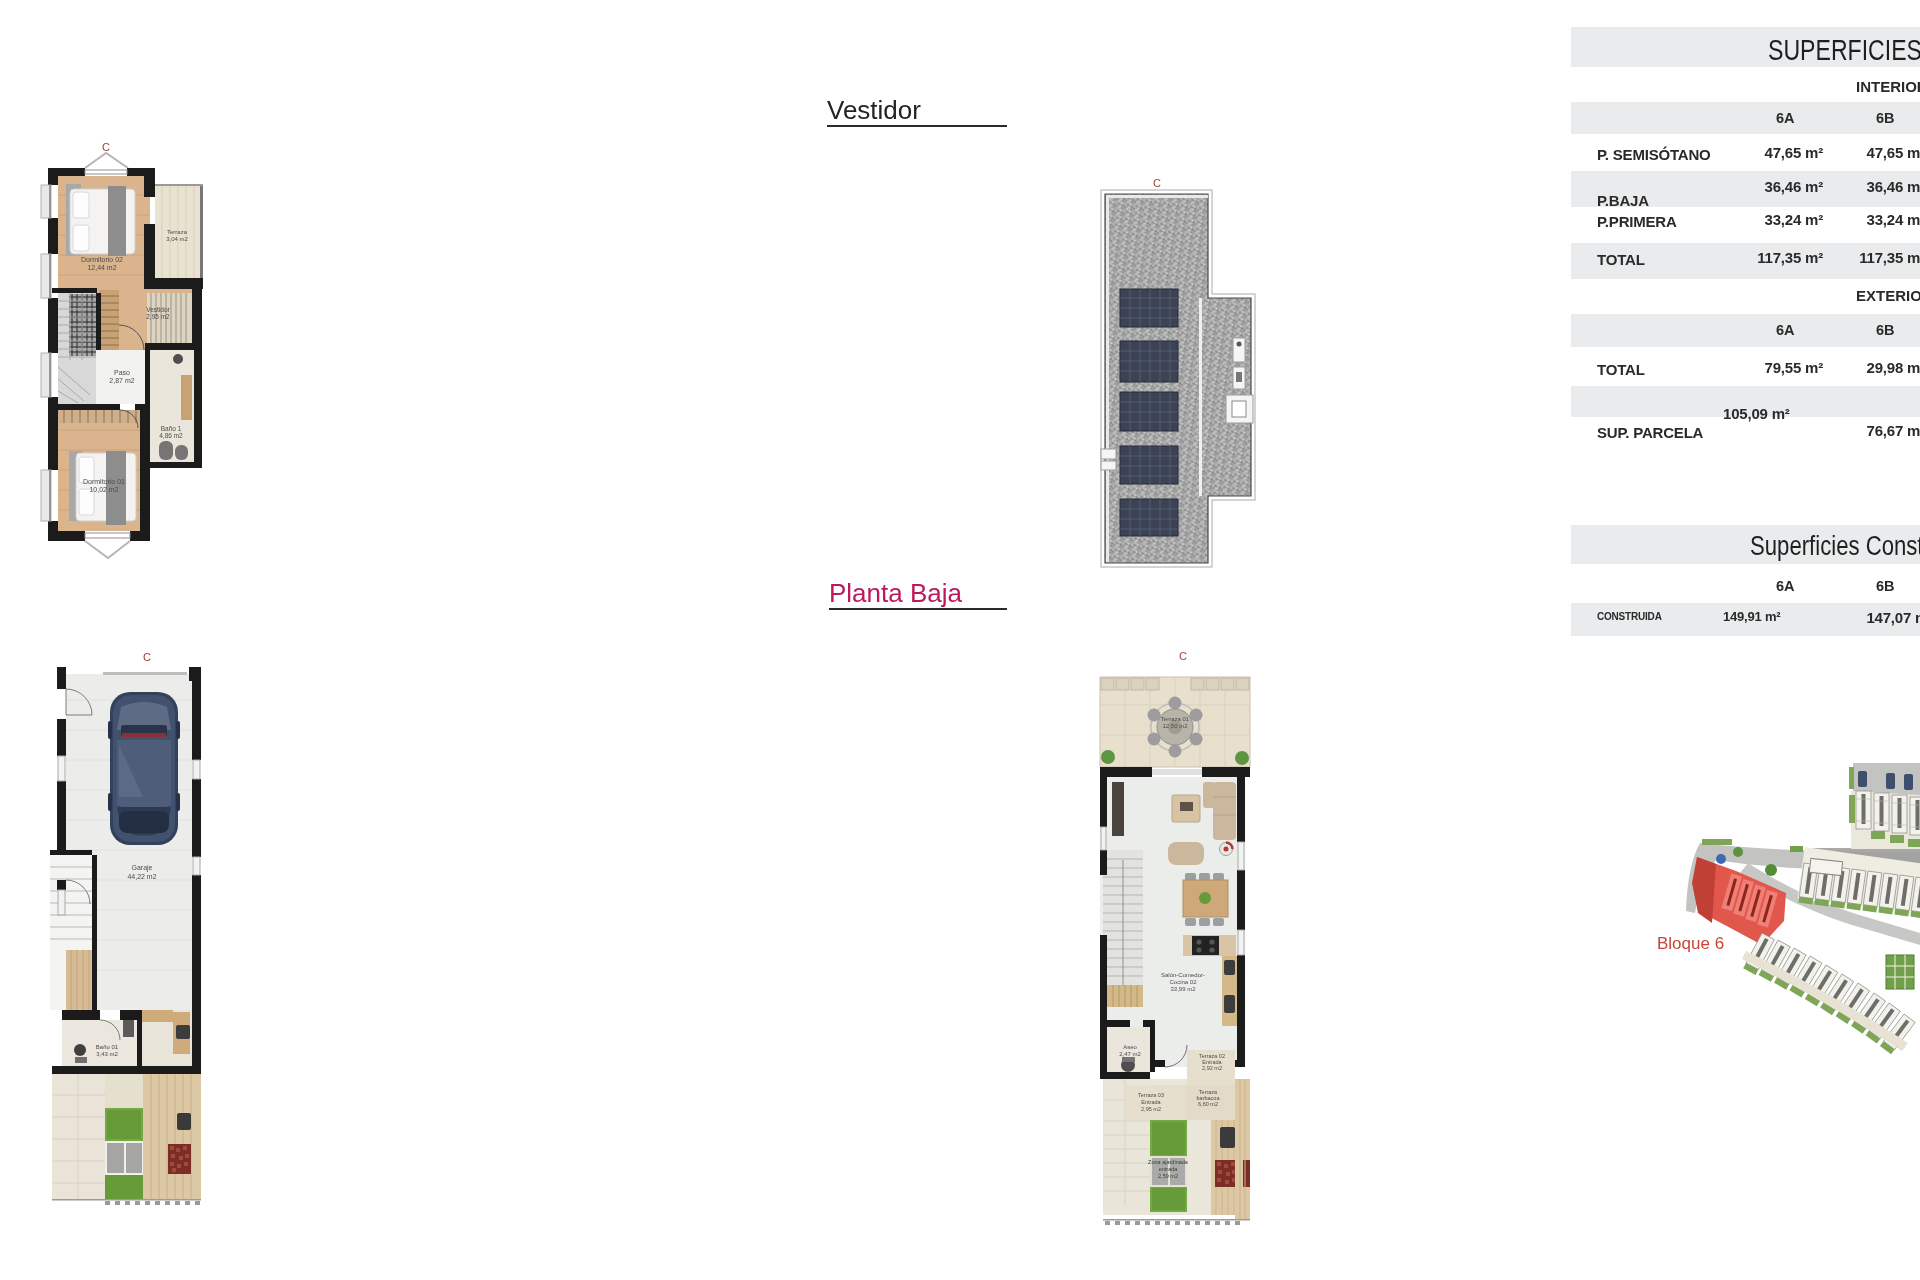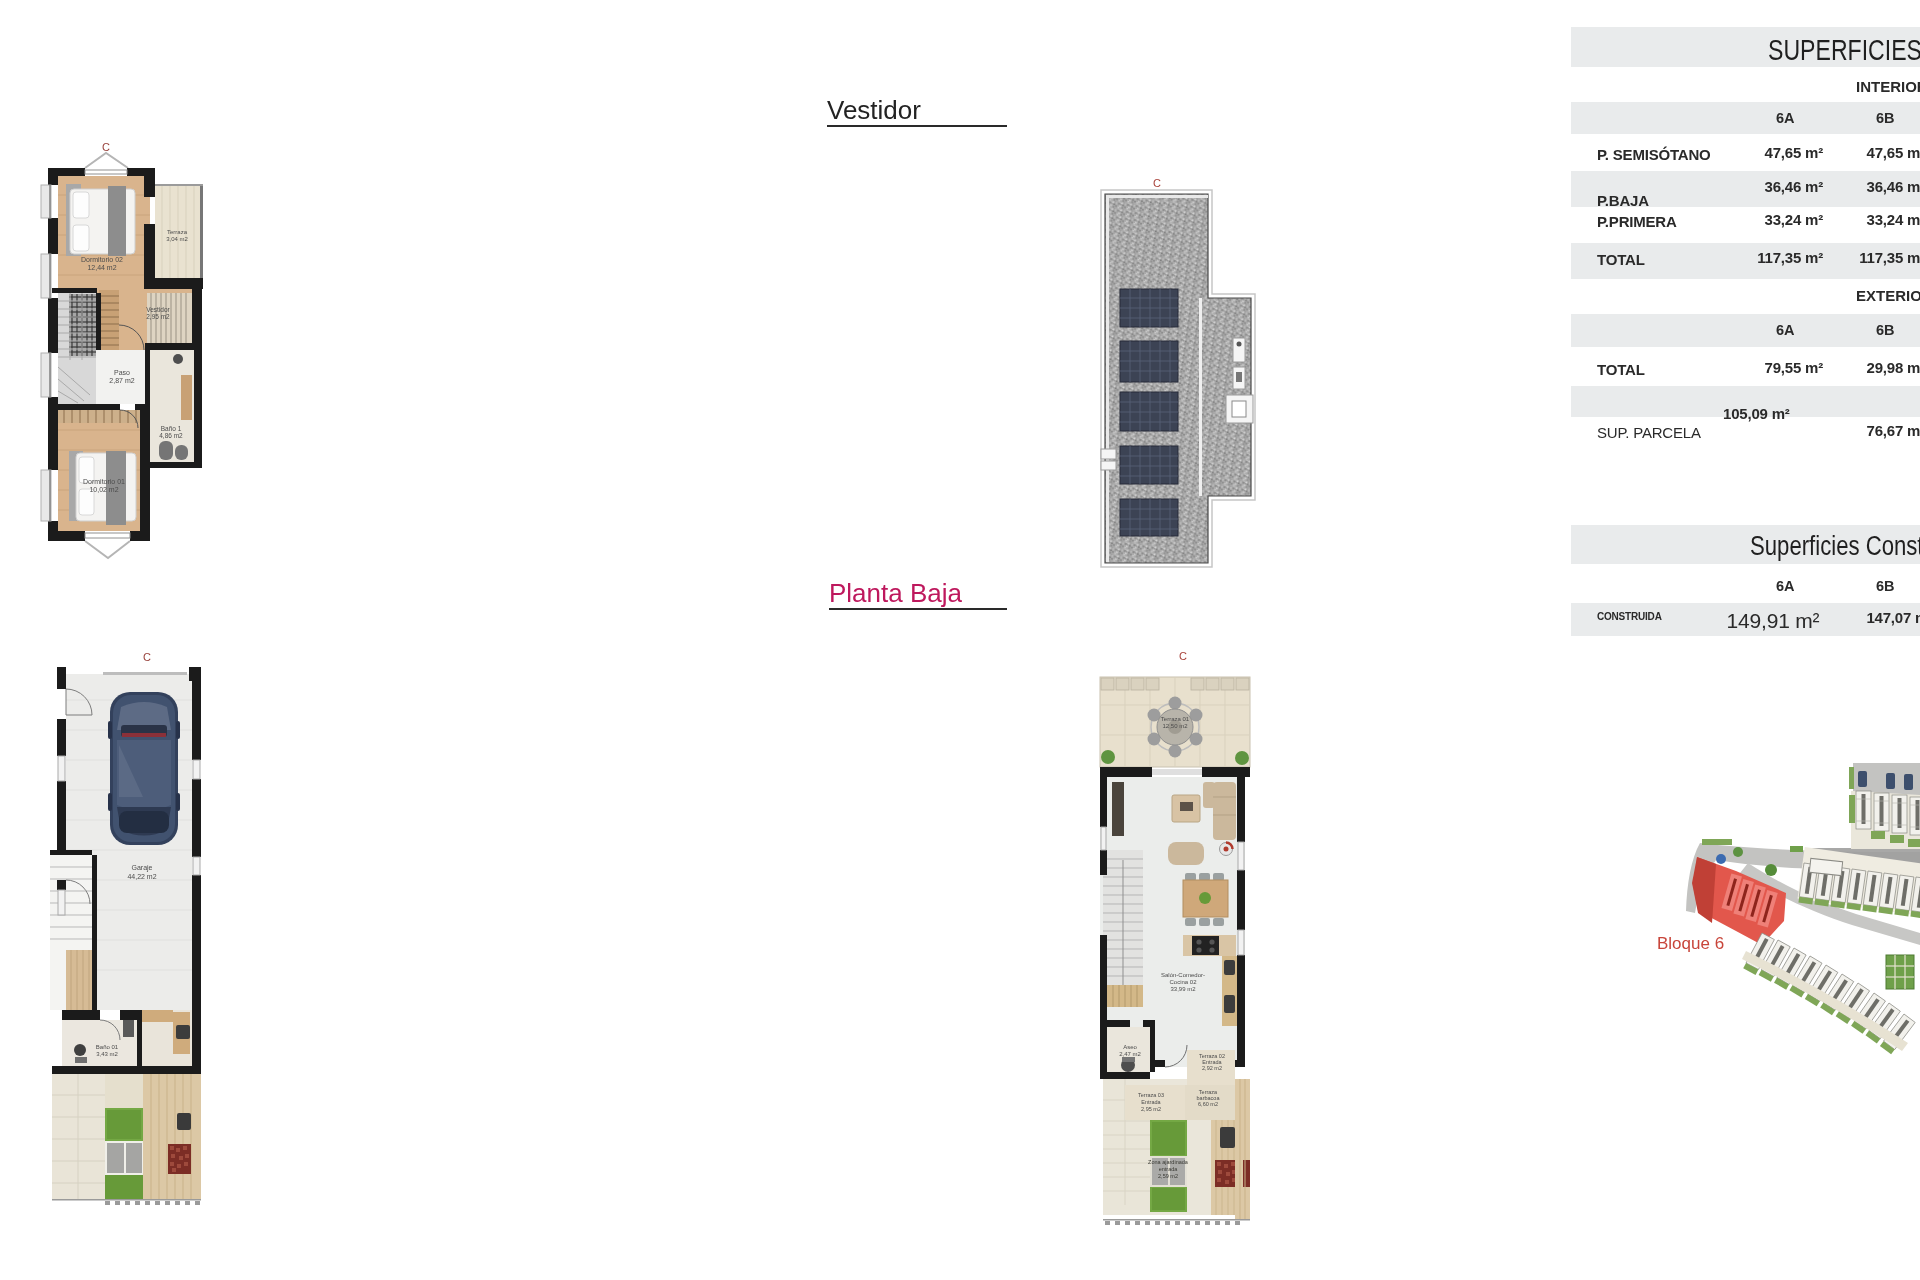--- a/index.html
+++ b/index.html
@@ -989,28 +989,28 @@
 <div class="bar" style="left:1571px;top:314px;width:360px;height:33px;"></div>
 <div class="abs" style="left:1776px;top:322px;font-size:14.5px;font-weight:bold;color:#2a2a2a;">6A</div>
 <div class="abs" style="left:1876px;top:322px;font-size:14.5px;font-weight:bold;color:#2a2a2a;">6B</div>
 
 <div class="abs" style="left:1597px;top:361px;font-size:15px;font-weight:bold;letter-spacing:-0.2px;color:#2a2a2a;">TOTAL</div>
 <div class="abs" style="left:1723px;top:359px;width:100px;text-align:right;font-size:15px;font-weight:bold;letter-spacing:-0.2px;color:#2a2a2a;">79,55 m²</div>
 <div class="abs" style="left:1825px;top:359px;width:100px;text-align:right;font-size:15px;font-weight:bold;letter-spacing:-0.2px;color:#2a2a2a;">29,98 m²</div>
 
 <div class="bar" style="left:1571px;top:386px;width:360px;height:31px;"></div>
 
-<div class="abs" style="left:1597px;top:424px;font-size:15px;font-weight:normal;letter-spacing:-0.2px;color:#2a2a2a;">SUP. PARCELA</div>
+<div class="abs" style="left:1597px;top:424px;font-size:15px;font-weight:bold;letter-spacing:-0.2px;color:#2a2a2a;">SUP. PARCELA</div>
 <div class="abs" style="left:1723px;top:405px;width:100px;text-align:left;font-size:15px;font-weight:bold;letter-spacing:-0.2px;color:#2a2a2a;">105,09 m²</div>
 <div class="abs" style="left:1825px;top:422px;width:100px;text-align:right;font-size:15px;font-weight:bold;letter-spacing:-0.2px;color:#2a2a2a;">76,67 m²</div>
 
 <div class="bar" style="left:1571px;top:525px;width:360px;height:39px;"></div>
 
 <div class="abs" style="left:1750px;top:531px;font-size:27px;color:#1f1f1f;transform:scaleX(0.82);transform-origin:left;white-space:nowrap;">Superficies Construidas</div>
 
 <div class="abs" style="left:1776px;top:578px;font-size:14.5px;font-weight:bold;color:#2a2a2a;">6A</div>
 <div class="abs" style="left:1876px;top:578px;font-size:14.5px;font-weight:bold;color:#2a2a2a;">6B</div>
 
 <div class="bar" style="left:1571px;top:603px;width:360px;height:33px;"></div>
 <div class="abs" style="left:1597px;top:611px;font-size:10px;font-weight:bold;letter-spacing:-0.2px;color:#2a2a2a;">CONSTRUIDA</div>
-<div class="abs" style="left:1723px;top:609px;width:100px;text-align:center;font-size:21px;font-weight:normal;letter-spacing:-0.2px;color:#2a2a2a;">149,91 m²</div>
+<div class="abs" style="left:1723px;top:609px;width:100px;text-align:left;font-size:13px;font-weight:bold;letter-spacing:-0.2px;color:#2a2a2a;">149,91 m²</div>
 <div class="abs" style="left:1825px;top:609px;width:108px;text-align:right;font-size:15px;font-weight:bold;letter-spacing:-0.2px;color:#2a2a2a;">147,07 m²</div>
 </div>
 
 </body></html>

